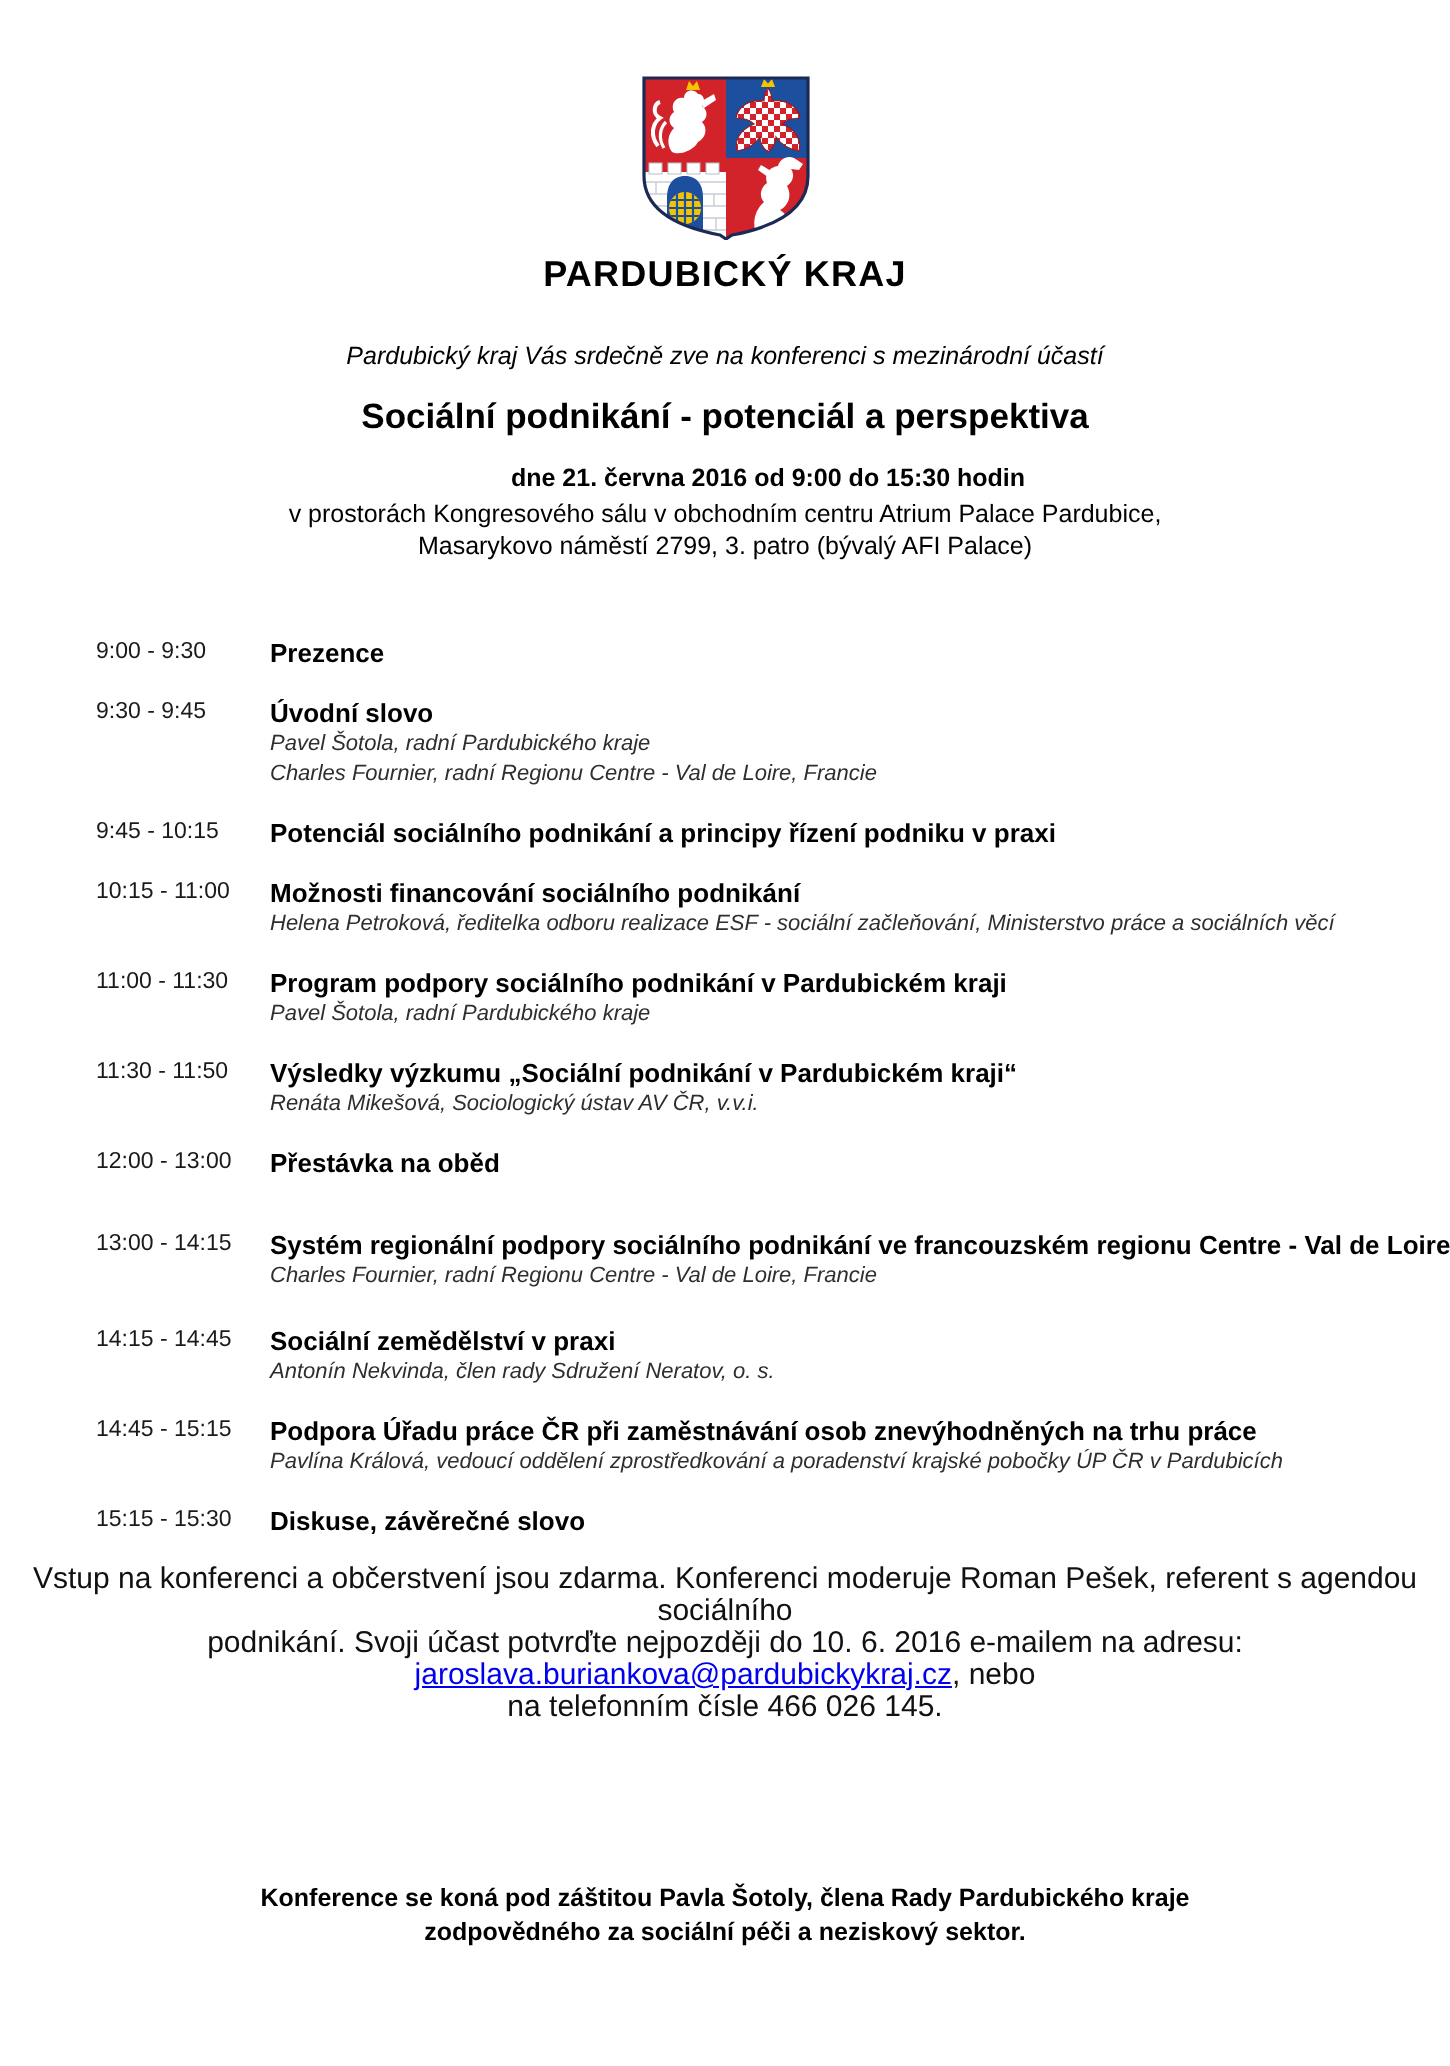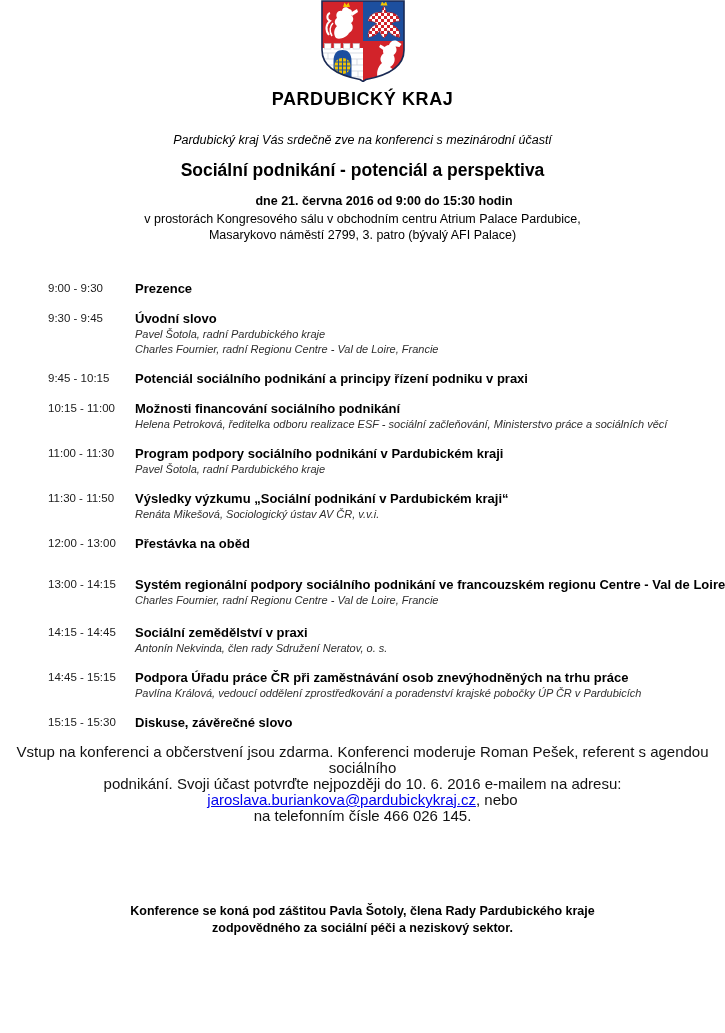--- a/index.html
+++ b/index.html
@@ -1,18 +1,18 @@
 <!DOCTYPE html>
 <html><head>
 <meta charset="utf-8">
 <style>
   html,body{margin:0;padding:0;background:#ffffff;}
   body{width:725px;height:1033px;overflow:hidden;color:#000;
        font-family:"Liberation Sans",sans-serif;-webkit-font-smoothing:antialiased;}
-  .page{position:relative;width:725px;height:758px;box-sizing:border-box;}
+  .page{position:relative;width:725px;height:758px;padding-top:38px;box-sizing:border-box;}
   .header{text-align:center;}
   .logo-wrap{line-height:0;}
   .org-name{font-size:18px;font-weight:bold;letter-spacing:.6px;margin-top:6px;line-height:22px;}
   .invite{font-size:12.5px;margin-top:22px;line-height:16px;font-style:italic;}
   .conf-title{font-size:17.5px;font-weight:bold;margin-top:11px;line-height:22px;text-align:center;}
   .date-line{font-size:12.5px;font-weight:bold;margin-top:12px;line-height:16px;margin-left:43px;}
   .venue{font-size:12.5px;margin-top:2px;line-height:16px;}
 
   .schedule{margin:37px 0 0 48px;}
   .row{display:flex;margin-bottom:13px;}

